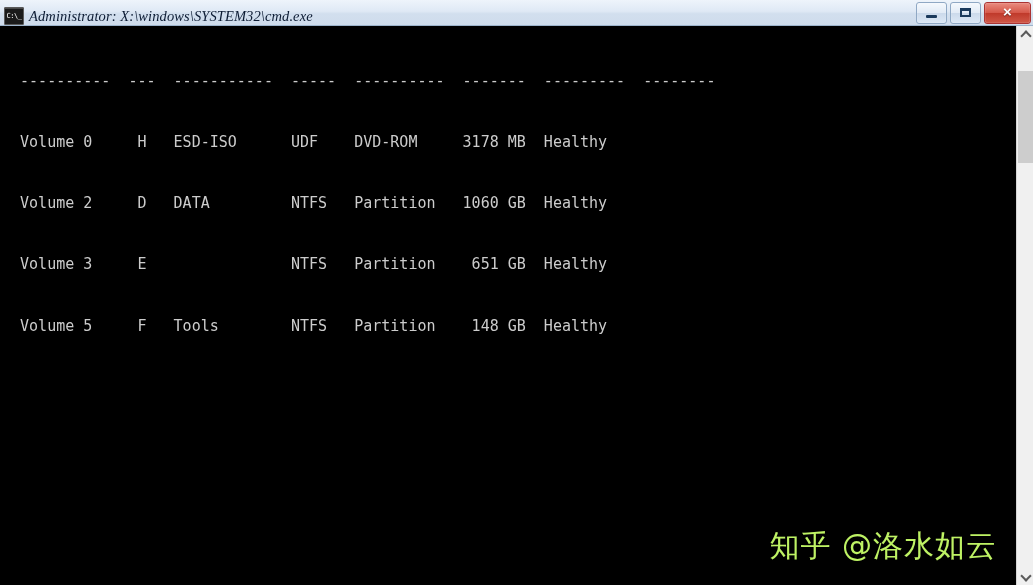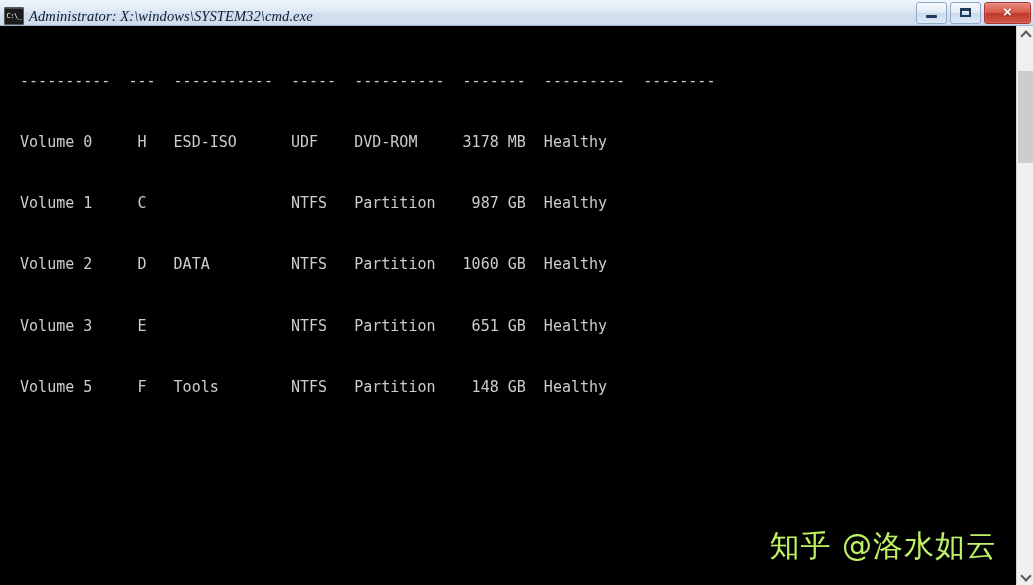--- a/index.html
+++ b/index.html
@@ -177,21 +177,20 @@
       </div>
       <div class="tb-btn close">
         <span class="glyph-close">×</span>
       </div>
     </div>
   </div>
 
   <div class="console">
     <div class="line">  ----------  ---  -----------  -----  ----------  -------  ---------  --------</div>
     <div class="line">  Volume 0     H   ESD-ISO      UDF    DVD-ROM     3178 MB  Healthy</div>
-    <div class="line">  Volume 1     C                NTFS   Partition    987 GB  Healthy</div>
     <div class="line">  Volume 2     D   DATA         NTFS   Partition   1060 GB  Healthy</div>
     <div class="line">  Volume 3     E                NTFS   Partition    651 GB  Healthy</div>
     <div class="line">  Volume 5     F   Tools        NTFS   Partition    148 GB  Healthy</div>
     <div class="blank"></div>
     
     
     
     
     
 

